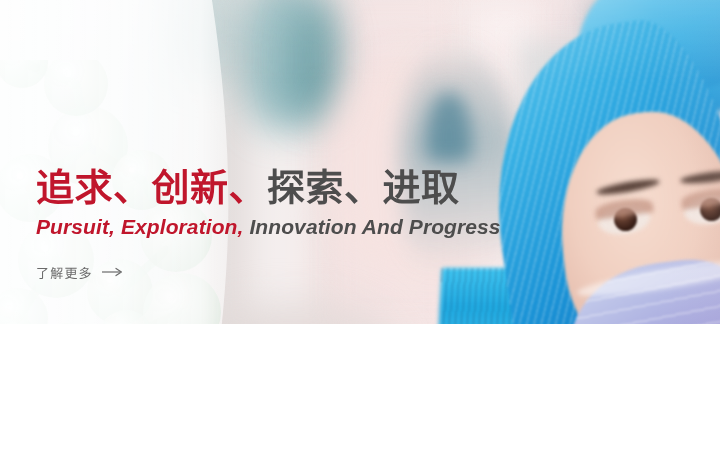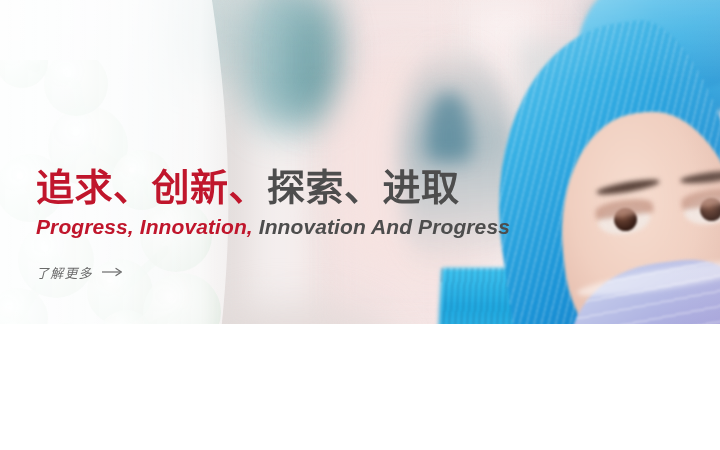--- a/index.html
+++ b/index.html
@@ -323,21 +323,20 @@
     display: inline-flex;
     align-items: center;
     gap: 9px;
     margin-top: 24px;
     font-size: 13px;
     color: #6a6a6a;
     letter-spacing: 1.2px;
     text-decoration: none;
     cursor: pointer;
     font-family: "Liberation Sans", "DejaVu Sans", sans-serif;
-    font-style: italic;
   }
   .more .arrow { display: block; line-height: 0; }
 </style>
 </head>
 <body>
 
 <div id="stage">
 
   <div class="photo">
     <div class="photo-layer bg-base"></div>
@@ -459,21 +458,21 @@
         <stop offset="88%" stop-color="#ffffff" stop-opacity=".80"></stop>
         <stop offset="100%" stop-color="#ffffff" stop-opacity=".55"></stop>
       </linearGradient>
     </defs>
     <path d="M0,0 L212,0 C224,80 230,160 228,232 C226,304 216,380 206,450 L0,450 Z" fill="url(#pnl)"></path>
   </svg>
 
   <div class="copy">
     <h1 class="headline"><span class="hl-red">追求、创新、</span><span class="hl-gray">探索、进取</span></h1>
 
-    <p class="subline"><span class="sl-red">Progress, Innovation,</span><span class="sl-gray"> Innovation And Progress</span></p>
+    <p class="subline"><span class="sl-red">Pursuit, Exploration,</span><span class="sl-gray"> Innovation And Progress</span></p>
 
     <a class="more" href="#">
       <span>了解更多</span>
       <span class="arrow">
         <svg width="22" height="10" viewBox="0 0 22 10" aria-hidden="true">
           <line x1="0" y1="5" x2="18" y2="5" stroke="#6a6a6a" stroke-width="1.2"></line>
           <polyline points="14,1.4 19.4,5 14,8.6" fill="none" stroke="#6a6a6a" stroke-width="1.2" stroke-linecap="round" stroke-linejoin="round"></polyline>
         </svg>
       </span>
     </a>

